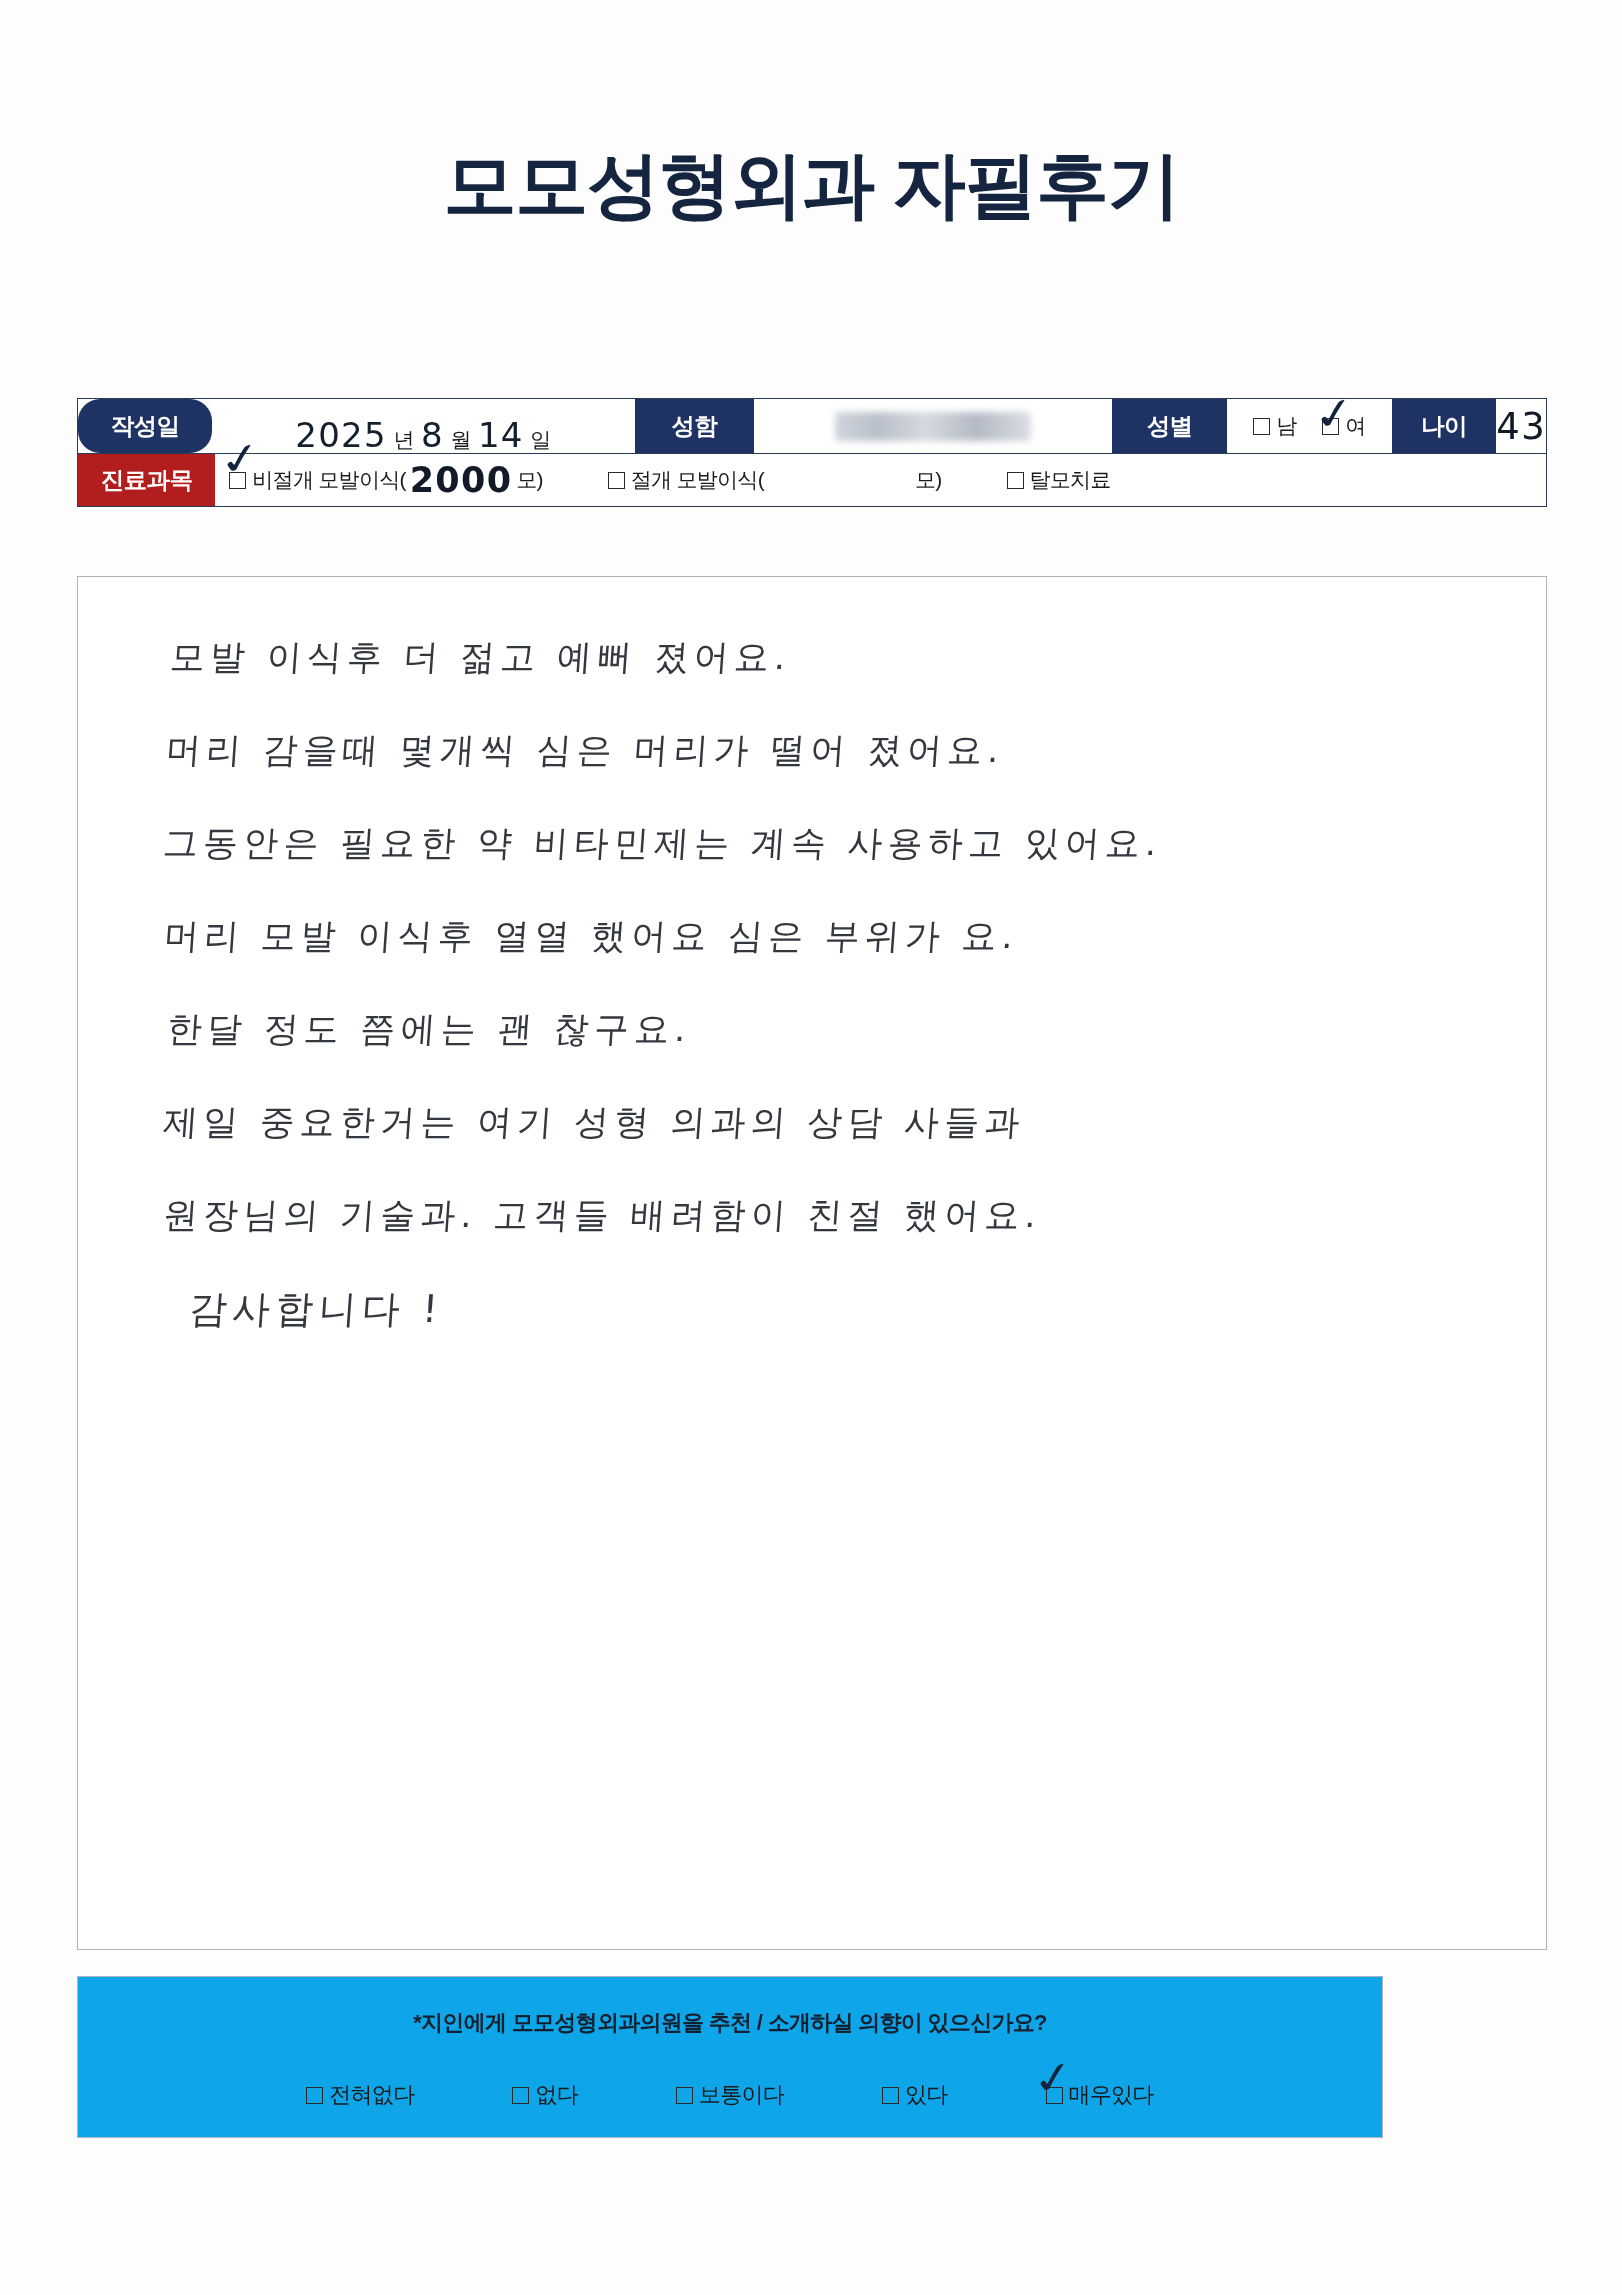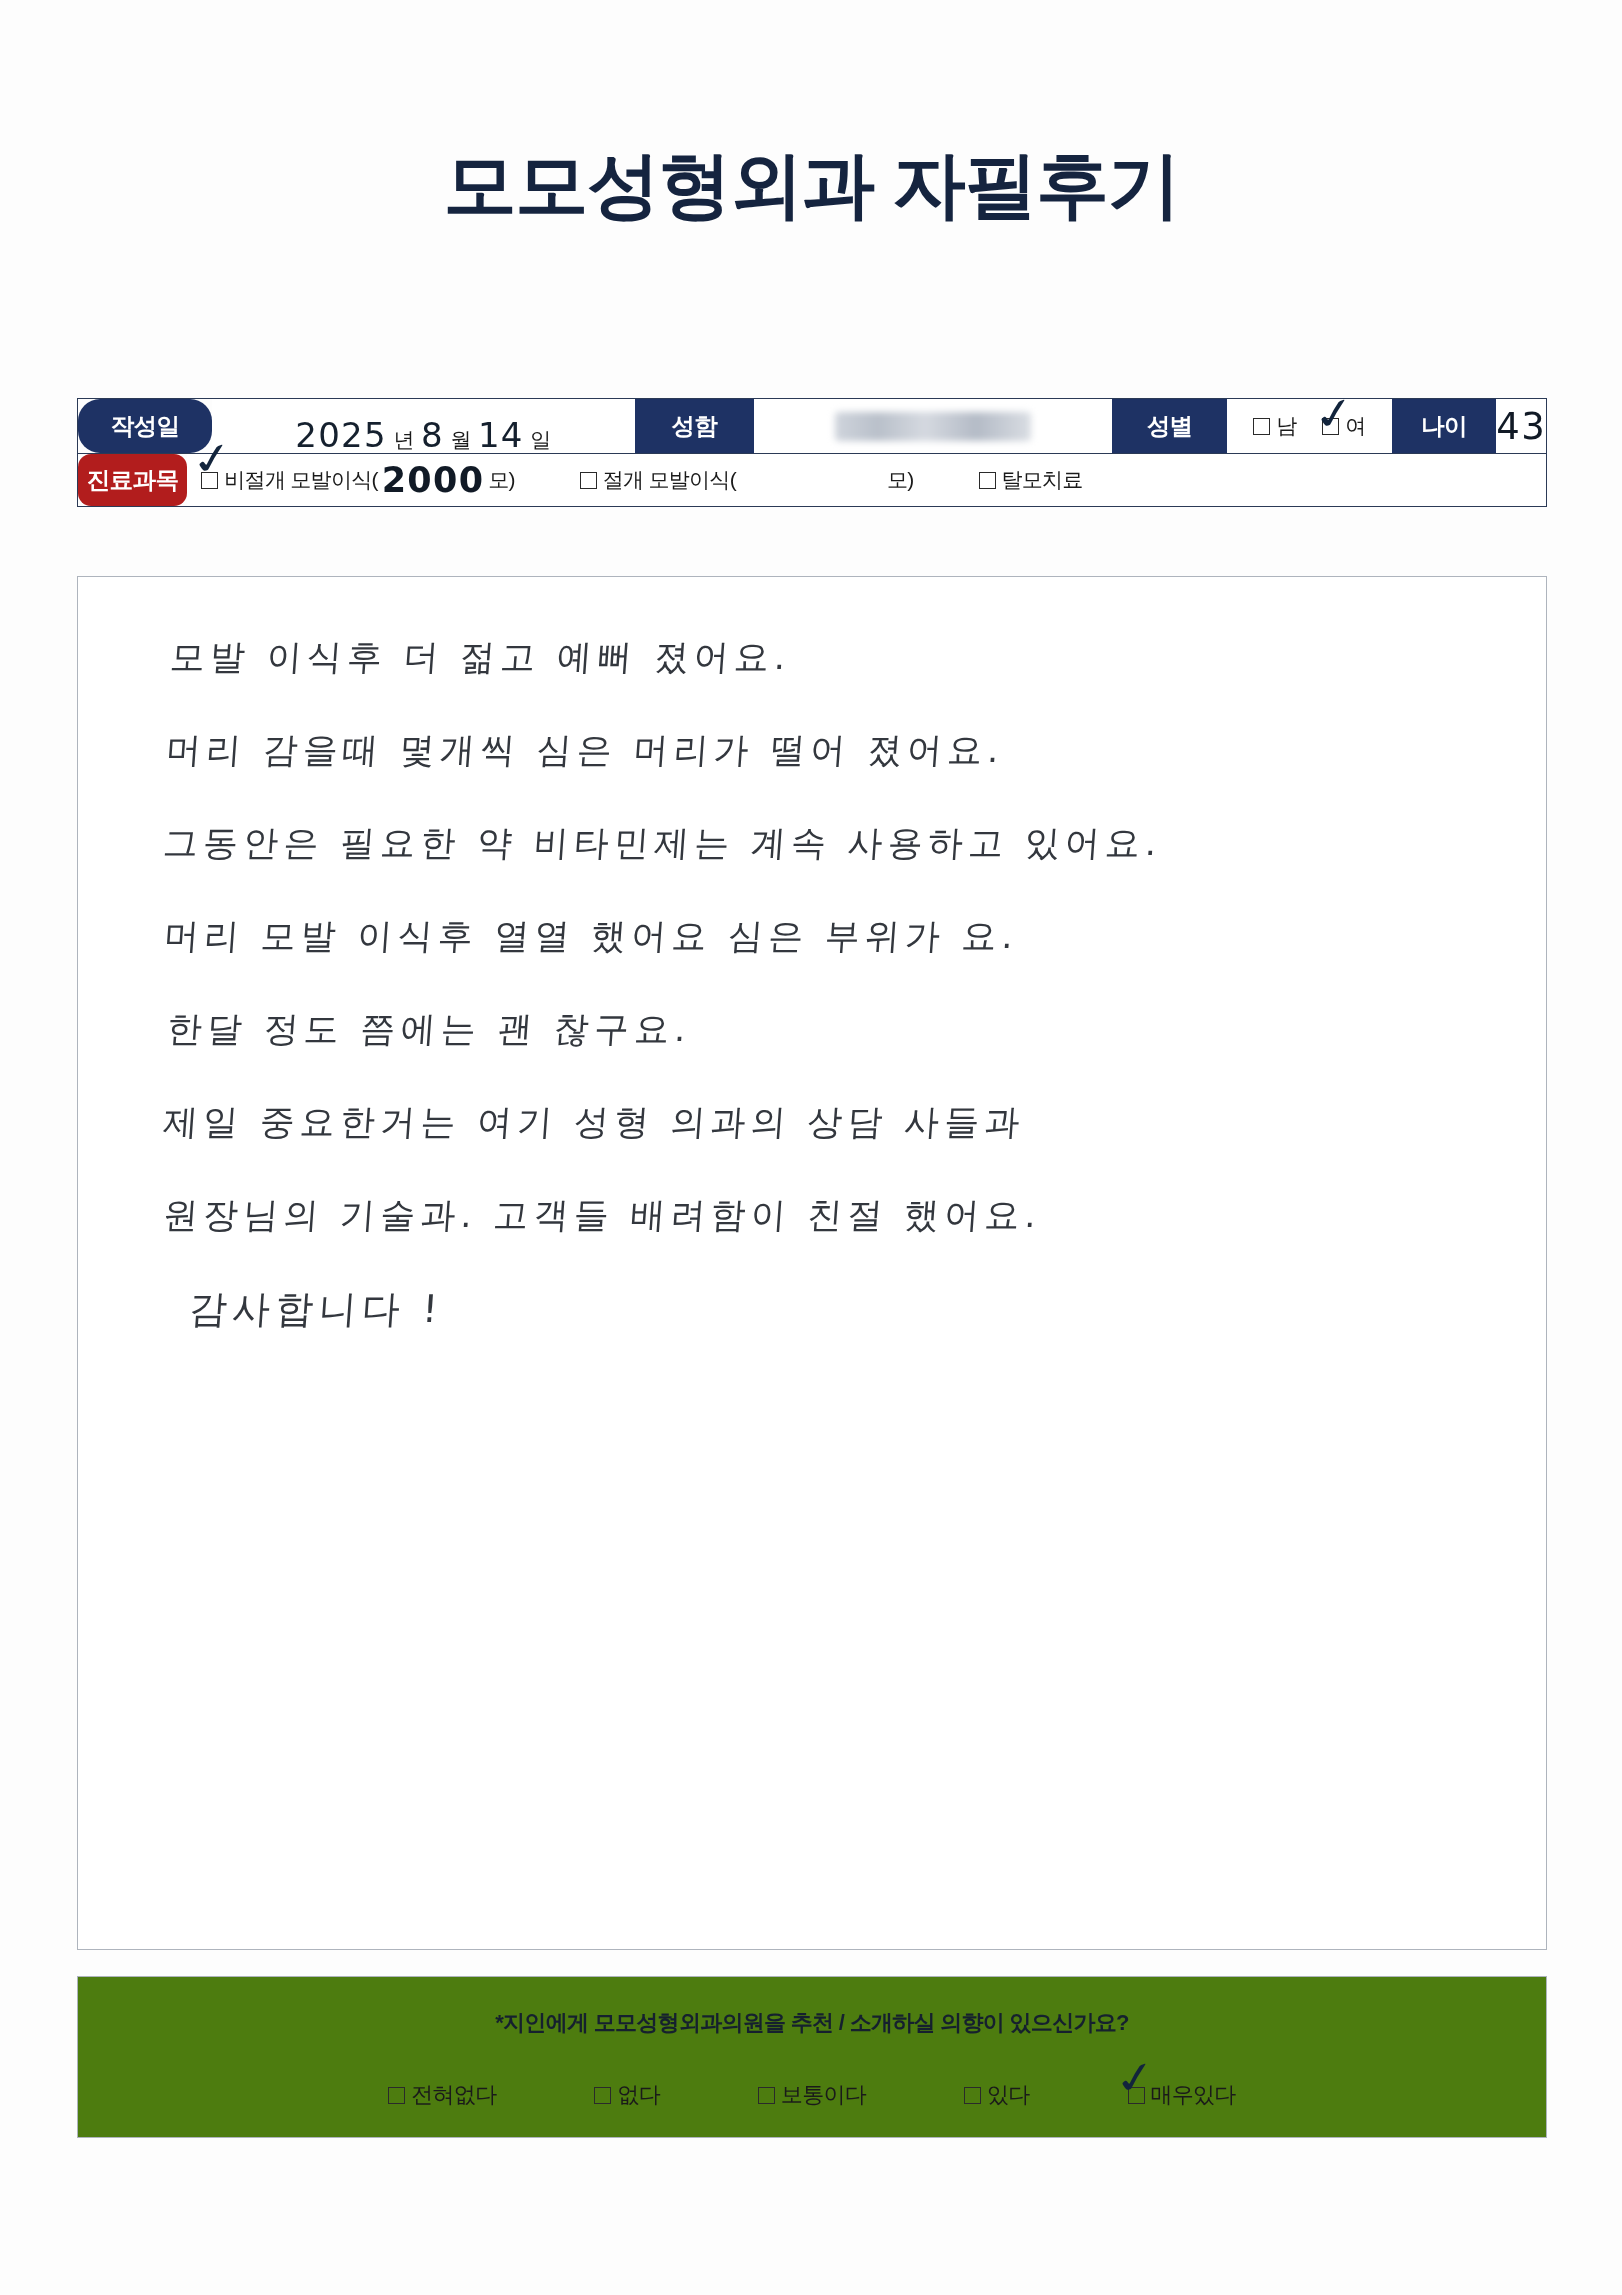--- a/index.html
+++ b/index.html
@@ -75,21 +75,21 @@
   }
   .w-date-lbl { width: 137px; border-radius: 22px; }
   .w-date-val { width: 432px; justify-content: center; }
   .w-name-lbl { width: 122px; }
   .w-name-val { width: 366px; justify-content: center; }
   .w-sex-lbl  { width: 118px; }
   .w-sex-val  { width: 168px; justify-content: center; gap: 26px; }
   .w-age-lbl  { width: 107px; }
   .w-age-val  { flex: 1; justify-content: center; text-align: right; }
 
-  .w-dept-lbl { width: 109px; border-radius: 13px; }
+  .w-dept-lbl { width: 137px; }
   .w-dept-val { flex: 1; padding-left: 14.4px; gap: 0; }
   .date-val {
     display: flex;
     align-items: baseline;
     gap: 6.5px;
     font-size: 22px;
     margin-top: 17px;
   }
   .date-val .num {
     font-family: "DejaVu Sans", sans-serif;
@@ -190,24 +190,24 @@
   .hw.l5 { margin-left: 3.9px; }
   .hw.l6 { margin-left: 0px; }
   .hw.l7 { margin-left: 0px; }
   .hw.l8 { margin-left: 26px; font-size: 38px; }
 
   
   .rec-box {
     position: absolute;
     left: 77px;
     top: 1976px;
-    width: 1470px;
+    width: 1306px;
     height: 162px;
     border: 1.3px solid #aeb4bd;
-    background: #4d7c0f;
+    background: #0ea5e9;
     box-sizing: border-box;
   }
   .rec-q {
     text-align: center;
     font-size: 22px;
     font-weight: bold;
     letter-spacing: -0.7px;
     margin-top: 31px;
     color: #15202e;
   }

